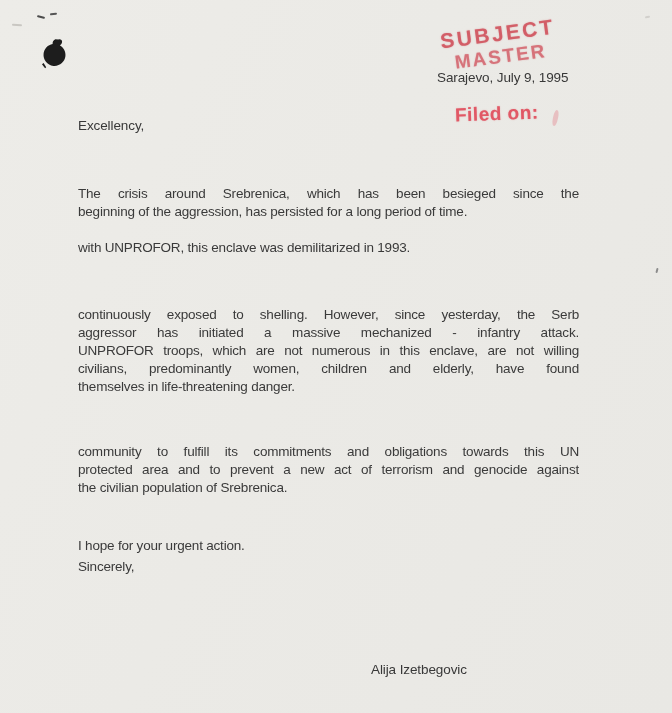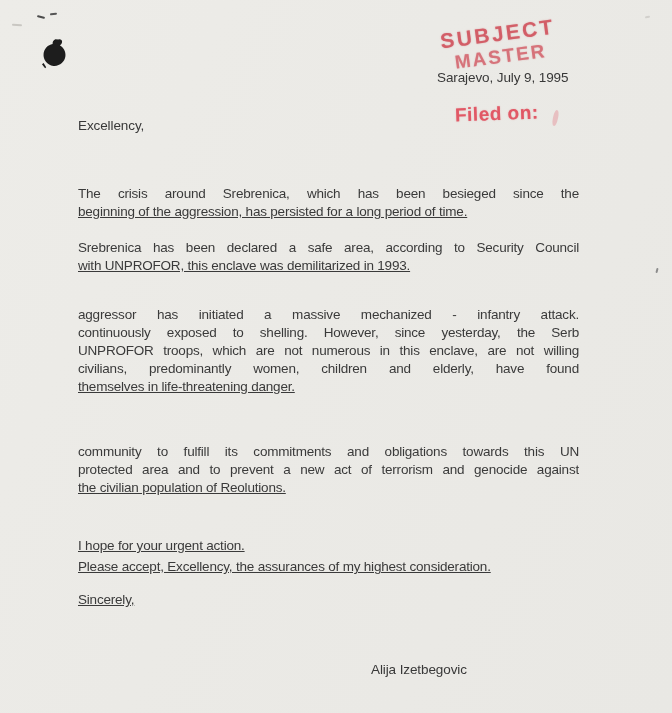--- a/index.html
+++ b/index.html
@@ -59,21 +59,21 @@
     line-height: 18px;
     letter-spacing: -0.2px;
     color: #3a3a3a;
   }
   .para .ln {
     height: 18px;
     overflow: hidden;
     text-align: justify;
     text-align-last: justify;
   }
-  .para .ln:last-child { text-align-last: left; text-decoration: underline; }
+  .para .ln:last-child { text-align-last: left; }
   .para:nth-of-type(1) { top: 185px; }
   .para:nth-of-type(2) { top: 239px; }
   .para:nth-of-type(3) { top: 306px; }
   .para:nth-of-type(4) { top: 443px; }
   .para:nth-of-type(5) { top: 524px; margin-top: 13px; }
   .para:nth-of-type(6) { top: 558px; }
   .para:nth-of-type(7) { top: 591px; }
 
   
   .stamp-subject {
@@ -145,40 +145,36 @@
   <div class="typed dateline">Sarajevo, July 9, 1995</div>
 
   <div class="typed salutation">Excellency,</div>
 
   <div class="body-paragraphs" id="paragraphs">
       <div class="para">
         <div class="ln">The crisis around Srebrenica, which has been besieged since the</div>
         <div class="ln">beginning of the aggression, has persisted for a long period of time.</div>
       </div>
       <div class="para">
-        <div class="ln">Srebrenica has been declared a safe area, according to Security Council</div>
         <div class="ln">with UNPROFOR, this enclave was demilitarized in 1993.</div>
       </div>
       <div class="para">
+        <div class="ln">continuously exposed to shelling. However, since yesterday, the Serb</div>
         <div class="ln">aggressor has initiated a massive mechanized - infantry attack.</div>
-        <div class="ln">continuously exposed to shelling. However, since yesterday, the Serb</div>
         <div class="ln">UNPROFOR troops, which are not numerous in this enclave, are not willing</div>
         <div class="ln">civilians, predominantly women, children and elderly, have found</div>
         <div class="ln">themselves in life-threatening danger.</div>
       </div>
       <div class="para">
         <div class="ln">community to fulfill its commitments and obligations towards this UN</div>
         <div class="ln">protected area and to prevent a new act of terrorism and genocide against</div>
-        <div class="ln">the civilian population of Reolutions.</div>
+        <div class="ln">the civilian population of Srebrenica.</div>
       </div>
       <div class="para">
         <div class="ln">I hope for your urgent action.</div>
-      </div>
-      <div class="para">
-        <div class="ln">Please accept, Excellency, the assurances of my highest consideration.</div>
       </div>
       <div class="para">
         <div class="ln">Sincerely,</div>
       </div>
     </div>
 
   <div class="typed signature">Alija Izetbegovic</div>
 
   <div class="stamp-subject">
     <div class="stamp-line1">SUBJECT</div>

